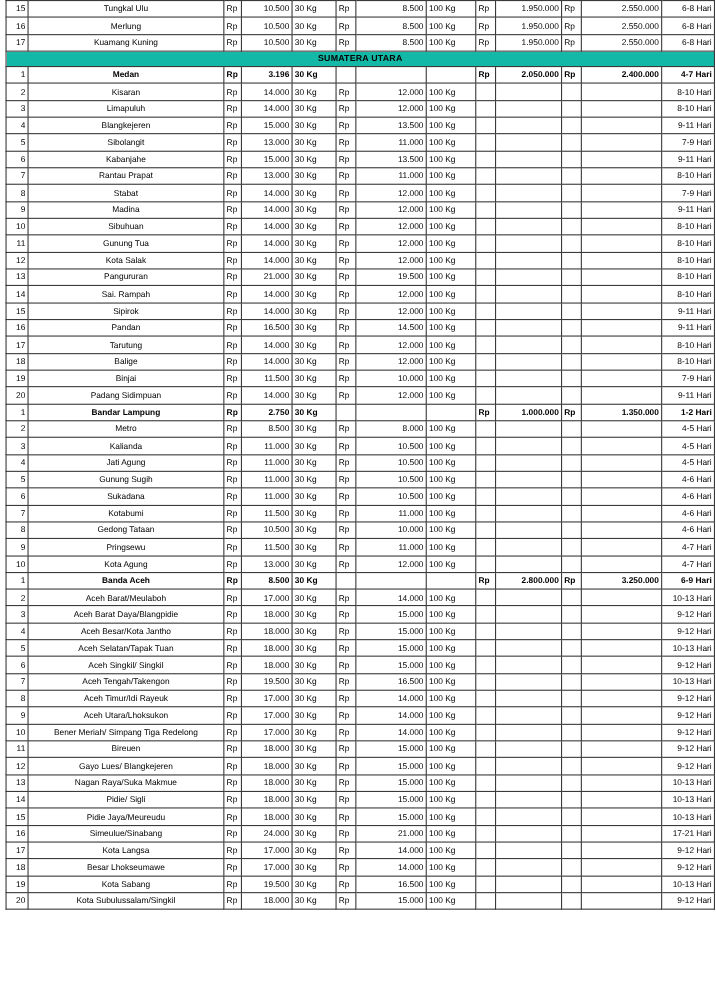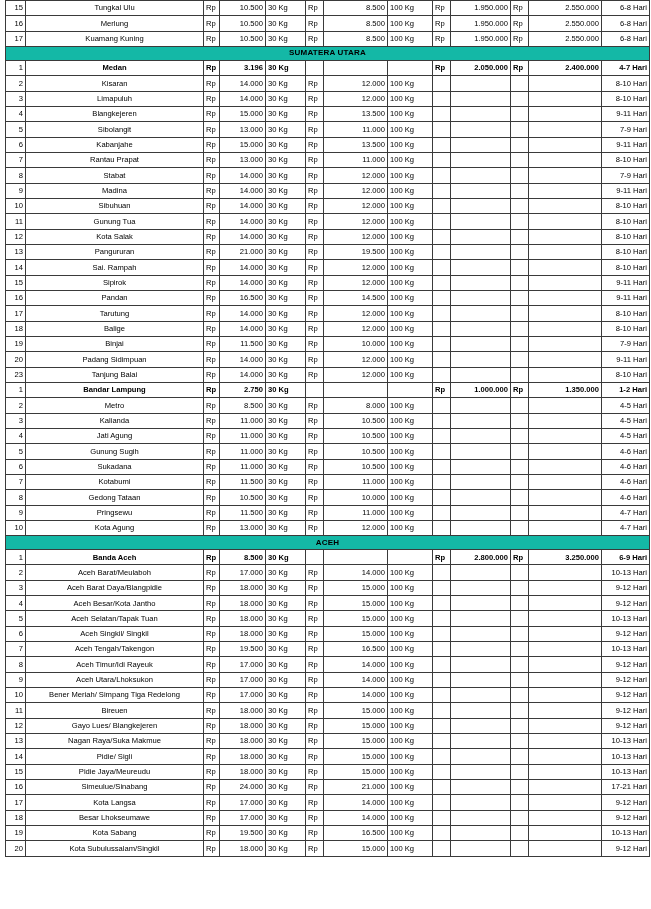--- a/index.html
+++ b/index.html
@@ -436,35 +436,20 @@
           <td class="unit">30 Kg</td>
           <td class="rp">Rp</td>
           <td class="amt">12.000</td>
           <td class="unit">100 Kg</td>
           <td class="rp"></td>
           <td class="amt"></td>
           <td class="rp"></td>
           <td class="amt"></td>
           <td class="hari">9-11 Hari</td>
         </tr>
-        <tr class="data-row">
-          <td class="num">23</td>
-          <td class="city">Tanjung Balai</td>
-          <td class="rp">Rp</td>
-          <td class="amt">14.000</td>
-          <td class="unit">30 Kg</td>
-          <td class="rp">Rp</td>
-          <td class="amt">12.000</td>
-          <td class="unit">100 Kg</td>
-          <td class="rp"></td>
-          <td class="amt"></td>
-          <td class="rp"></td>
-          <td class="amt"></td>
-          <td class="hari">8-10 Hari</td>
-        </tr>
         <tr class="data-row capital">
           <td class="num">1</td>
           <td class="city">Bandar Lampung</td>
           <td class="rp">Rp</td>
           <td class="amt">2.750</td>
           <td class="unit">30 Kg</td>
           <td class="rp"></td>
           <td class="amt"></td>
           <td class="unit"></td>
           <td class="rp">Rp</td>
@@ -600,23 +585,20 @@
           <td class="amt">13.000</td>
           <td class="unit">30 Kg</td>
           <td class="rp">Rp</td>
           <td class="amt">12.000</td>
           <td class="unit">100 Kg</td>
           <td class="rp"></td>
           <td class="amt"></td>
           <td class="rp"></td>
           <td class="amt"></td>
           <td class="hari">4-7 Hari</td>
-        </tr>
-        <tr class="region-header">
-          <td colspan="13">ACEH</td>
         </tr>
         <tr class="data-row capital">
           <td class="num">1</td>
           <td class="city">Banda Aceh</td>
           <td class="rp">Rp</td>
           <td class="amt">8.500</td>
           <td class="unit">30 Kg</td>
           <td class="rp"></td>
           <td class="amt"></td>
           <td class="unit"></td>

